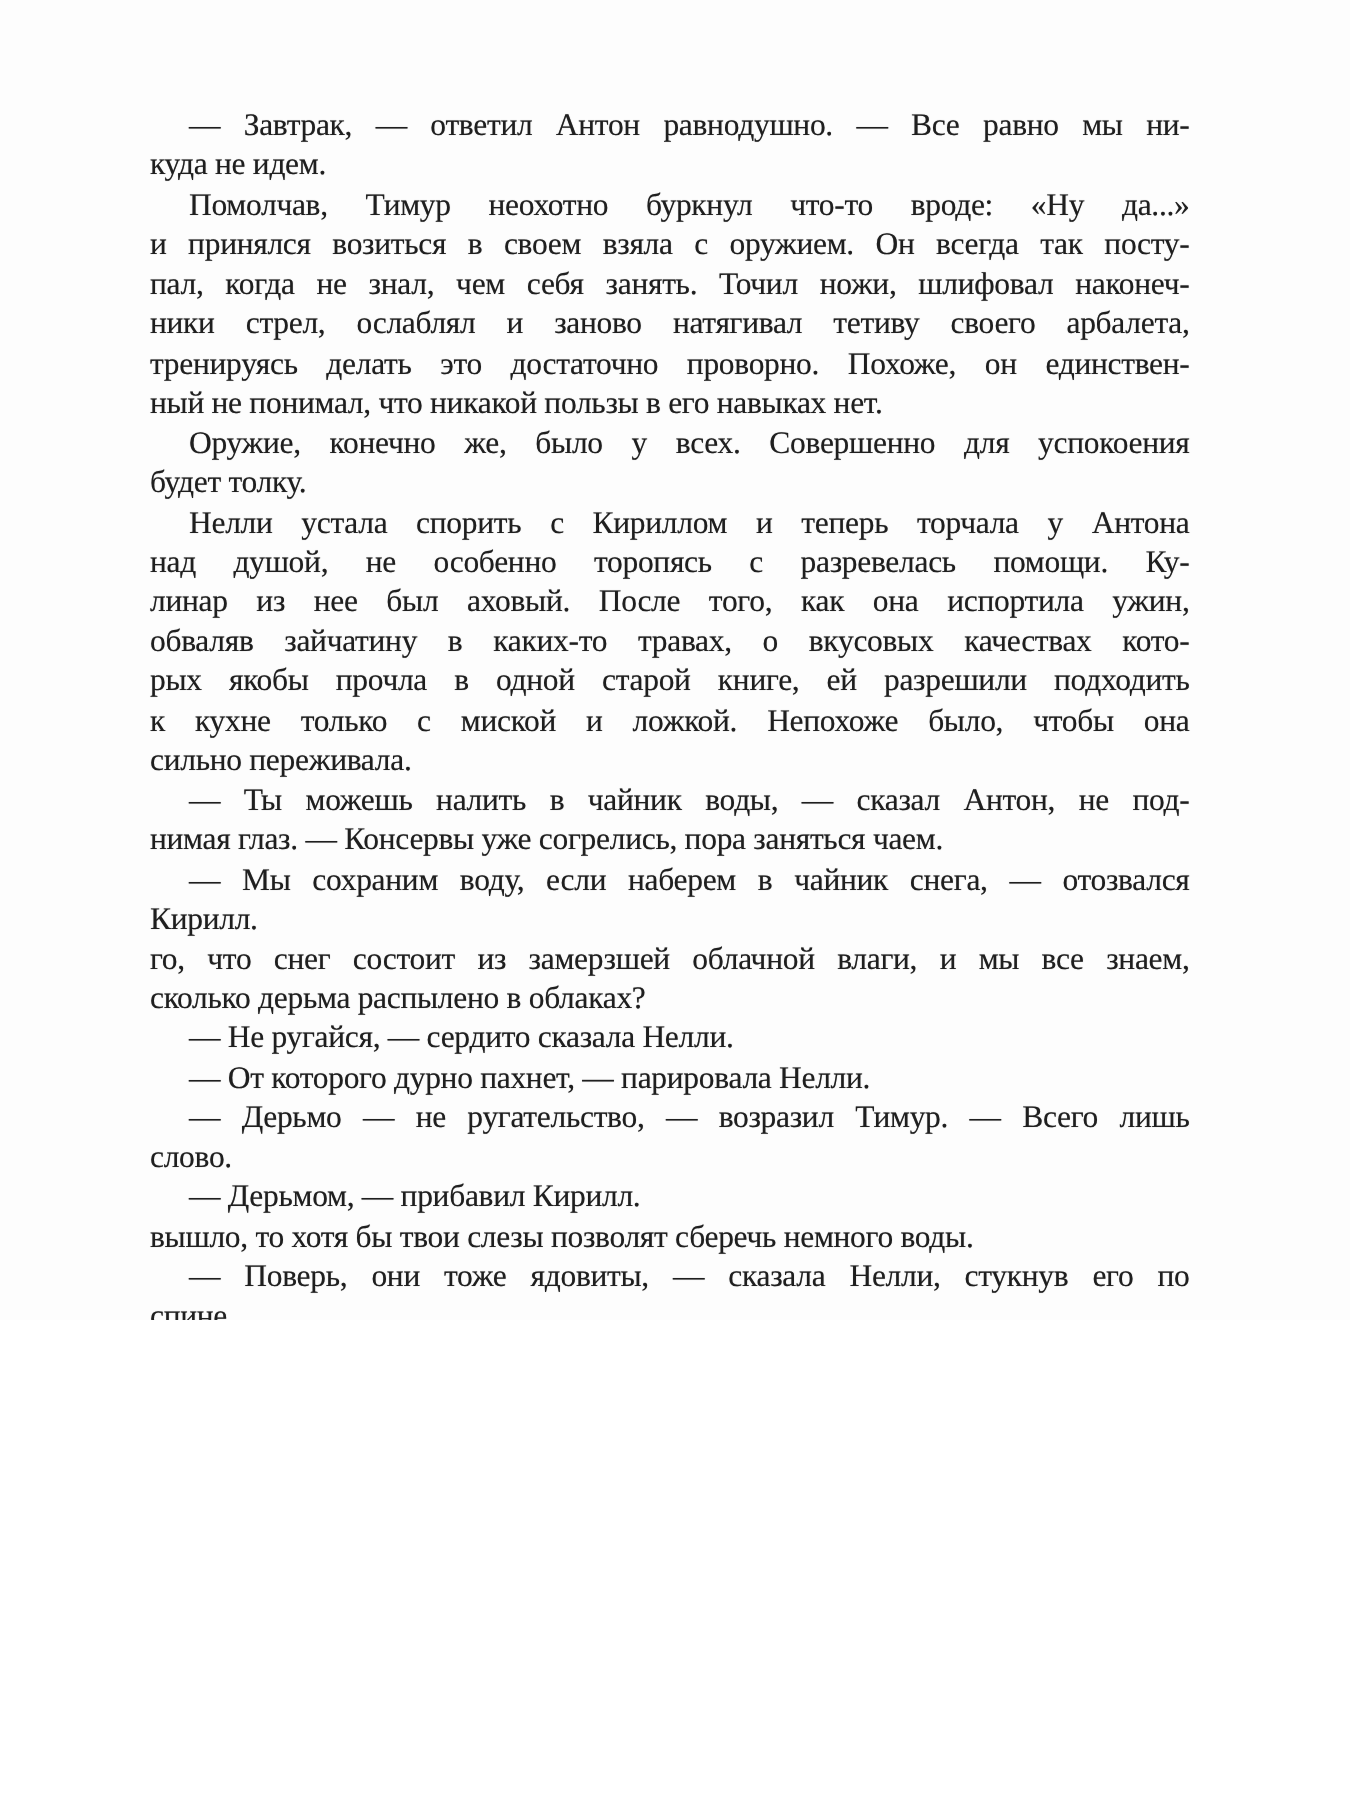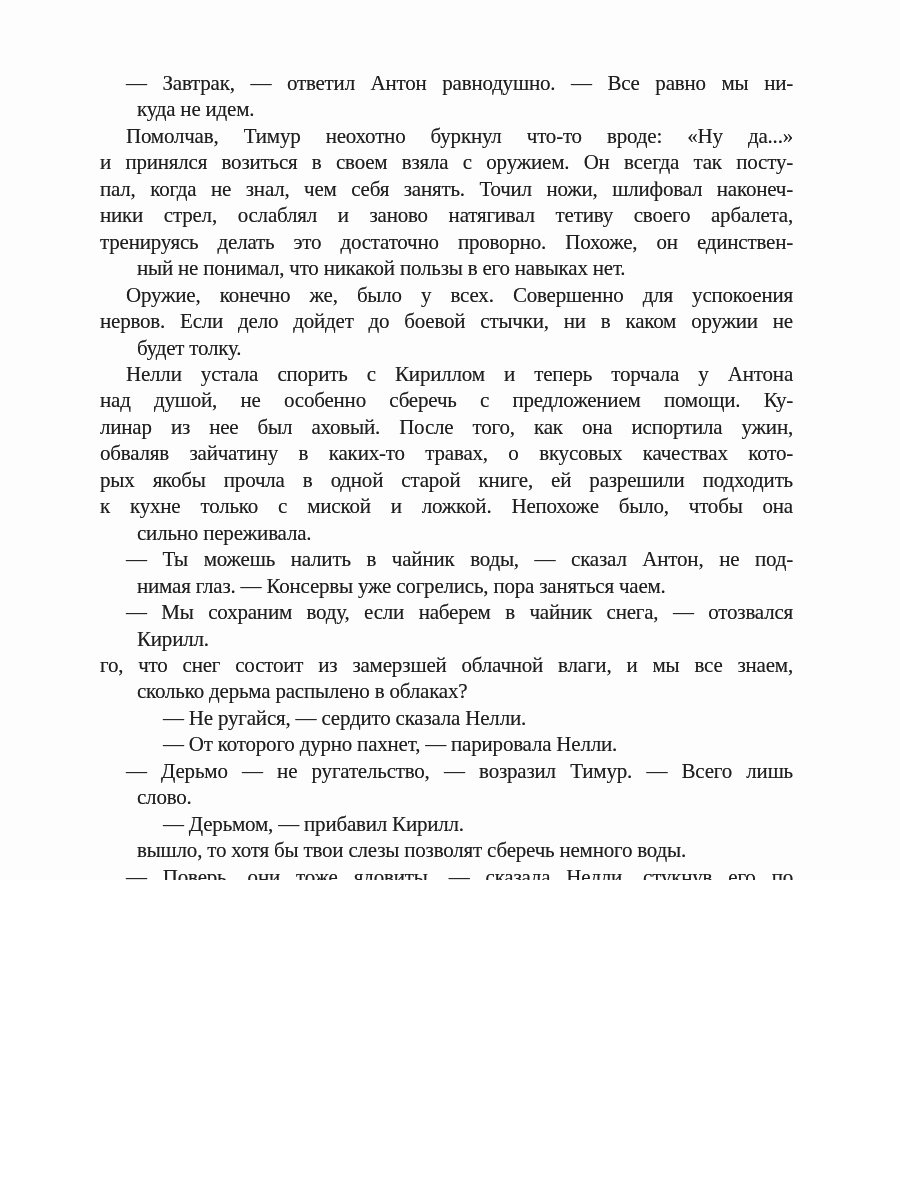--- a/index.html
+++ b/index.html
@@ -30,21 +30,20 @@
     font-size: 21px;
     line-height: 26.46px;
     letter-spacing: -0.2px;
     white-space: nowrap;
     text-align: justify;
     text-align-last: justify;
     text-shadow: 0 0 0.5px rgba(25, 25, 25, 0.55);
   }
   .line.para-end {
     text-align-last: left;
-    margin-left: 37px;
   }
   .line.para-end.stretch {
     text-align-last: justify;
   }
   .line.para-start {
     text-indent: 26px;
   }
   .page-number {
     position: absolute;
     left: 126px;
@@ -66,26 +65,25 @@
       <div class="para">
         <div class="line para-start">Помолчав, Тимур неохотно буркнул что-то вроде: «Ну да...»</div>
         <div class="line">и принялся возиться в своем взяла с оружием. Он всегда так посту-</div>
         <div class="line">пал, когда не знал, чем себя занять. Точил ножи, шлифовал наконеч-</div>
         <div class="line">ники стрел, ослаблял и заново натягивал тетиву своего арбалета,</div>
         <div class="line">тренируясь делать это достаточно проворно. Похоже, он единствен-</div>
         <div class="line para-end">ный не понимал, что никакой пользы в его навыках нет.</div>
       </div>
       <div class="para">
         <div class="line para-start">Оружие, конечно же, было у всех. Совершенно для успокоения</div>
-        <div class="line">нервов. Если дело дойдет до боевой стычки, ни в каком оружии не</div>
         <div class="line para-end">будет толку.</div>
       </div>
       <div class="para">
         <div class="line para-start">Нелли устала спорить с Кириллом и теперь торчала у Антона</div>
-        <div class="line">над душой, не особенно сберечь с предложением помощи. Ку-</div>
+        <div class="line">над душой, не особенно торопясь с разревелась помощи. Ку-</div>
         <div class="line">линар из нее был аховый. После того, как она испортила ужин,</div>
         <div class="line">обваляв зайчатину в каких-то травах, о вкусовых качествах кото-</div>
         <div class="line">рых якобы прочла в одной старой книге, ей разрешили подходить</div>
         <div class="line">к кухне только с миской и ложкой. Непохоже было, чтобы она</div>
         <div class="line para-end">сильно переживала.</div>
       </div>
       <div class="para">
         <div class="line para-start">— Ты можешь налить в чайник воды, — сказал Антон, не под-</div>
         <div class="line para-end">нимая глаз. — Консервы уже согрелись, пора заняться чаем.</div>
       </div>

